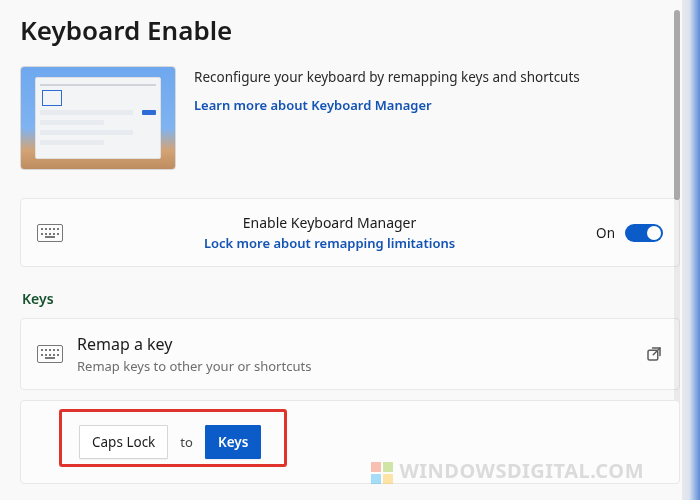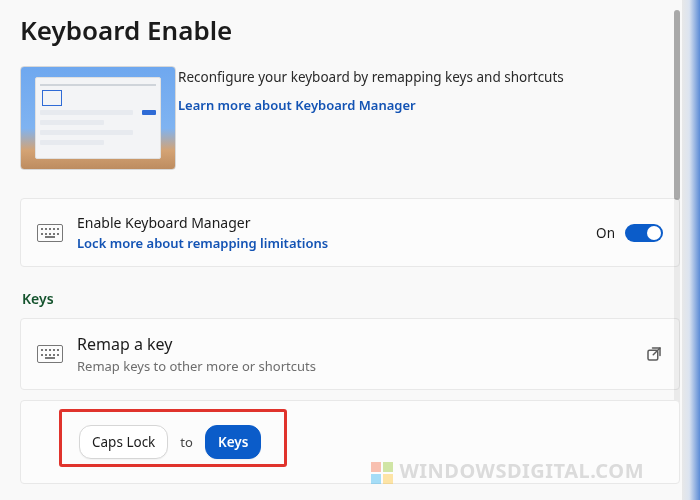--- a/index.html
+++ b/index.html
@@ -35,21 +35,21 @@
       background: rgba(0,0,0,0.28);
       border-radius: 3px;
     }
     .page-title {
       font-size: 26px;
       font-weight: 600;
       padding: 12px 0 18px 0;
     }
     .hero {
       display: flex;
-      gap: 2px;
+      gap: 18px;
       margin-bottom: 28px;
     }
     .hero-thumb {
       width: 156px;
       height: 104px;
       border: 1px solid #d8d8d8;
       border-radius: 4px;
       background: linear-gradient(180deg, #6fa8ef 0%, #7fb3f1 60%, #d4a374 82%, #bd8c60 100%);
       display:flex;
       align-items:center;
@@ -95,21 +95,21 @@
     .card {
       background: #fcfcfc;
       border: 1px solid #e8e8e8;
       border-radius: 4px;
       padding: 14px 16px;
       margin-bottom: 10px;
     }
     .enable-card {
       display: flex;
       align-items: center;
-      gap: 14px;
+      text-align: center;
     }
     .icon-kb {
       width: 26px; height: 18px;
       border: 1px solid #777;
       border-radius: 2px;
       position: relative;
       flex-shrink:0;
     }
     .icon-kb::before, .icon-kb::after {
       content:"";
@@ -164,21 +164,21 @@
       left:38px; top:8px;
       width:228px; height:58px;
       border:3px solid #e0332c;
       border-radius:3px;
       pointer-events:none;
     }
     .mapping-row { display:flex; align-items:center; gap:12px; padding-left:12px;}
     .key-chip {
       background:#ffffff;
       border:1px solid #d6d6d6;
-      border-radius:12px;
+      border-radius:1px;
       padding:7px 12px;
       font-size:13.5px;
       box-shadow: 0 1px 1px rgba(0,0,0,0.04);
     }
     .key-chip.primary {
       background:#0b5cc9;
       border-color:#0b5cc9;
       color:#fff;
       font-weight:600;
     }
@@ -252,21 +252,21 @@
 </div>
 
 <div class="section-label">Keys</div>
 
 <div class="card remap-card">
   <div class="icon-kb">
       <div class="icon-kb-space"></div>
     </div>
   <div class="remap-texts">
     <div class="remap-title">Remap a key</div>
-    <div class="remap-sub">Remap keys to other more or shortcuts</div>
+    <div class="remap-sub">Remap keys to other your or shortcuts</div>
   </div>
   <span class="open-icon">
     <svg viewBox="0 0 24 24" fill="none" stroke="currentColor" stroke-width="2" stroke-linecap="round" stroke-linejoin="round">
       <rect x="4" y="7" width="13" height="13" rx="2"></rect>
       <path d="M10 4h10v10"></path>
       <path d="M20 4L11 13"></path>
     </svg>
   </span>
 </div>
 

